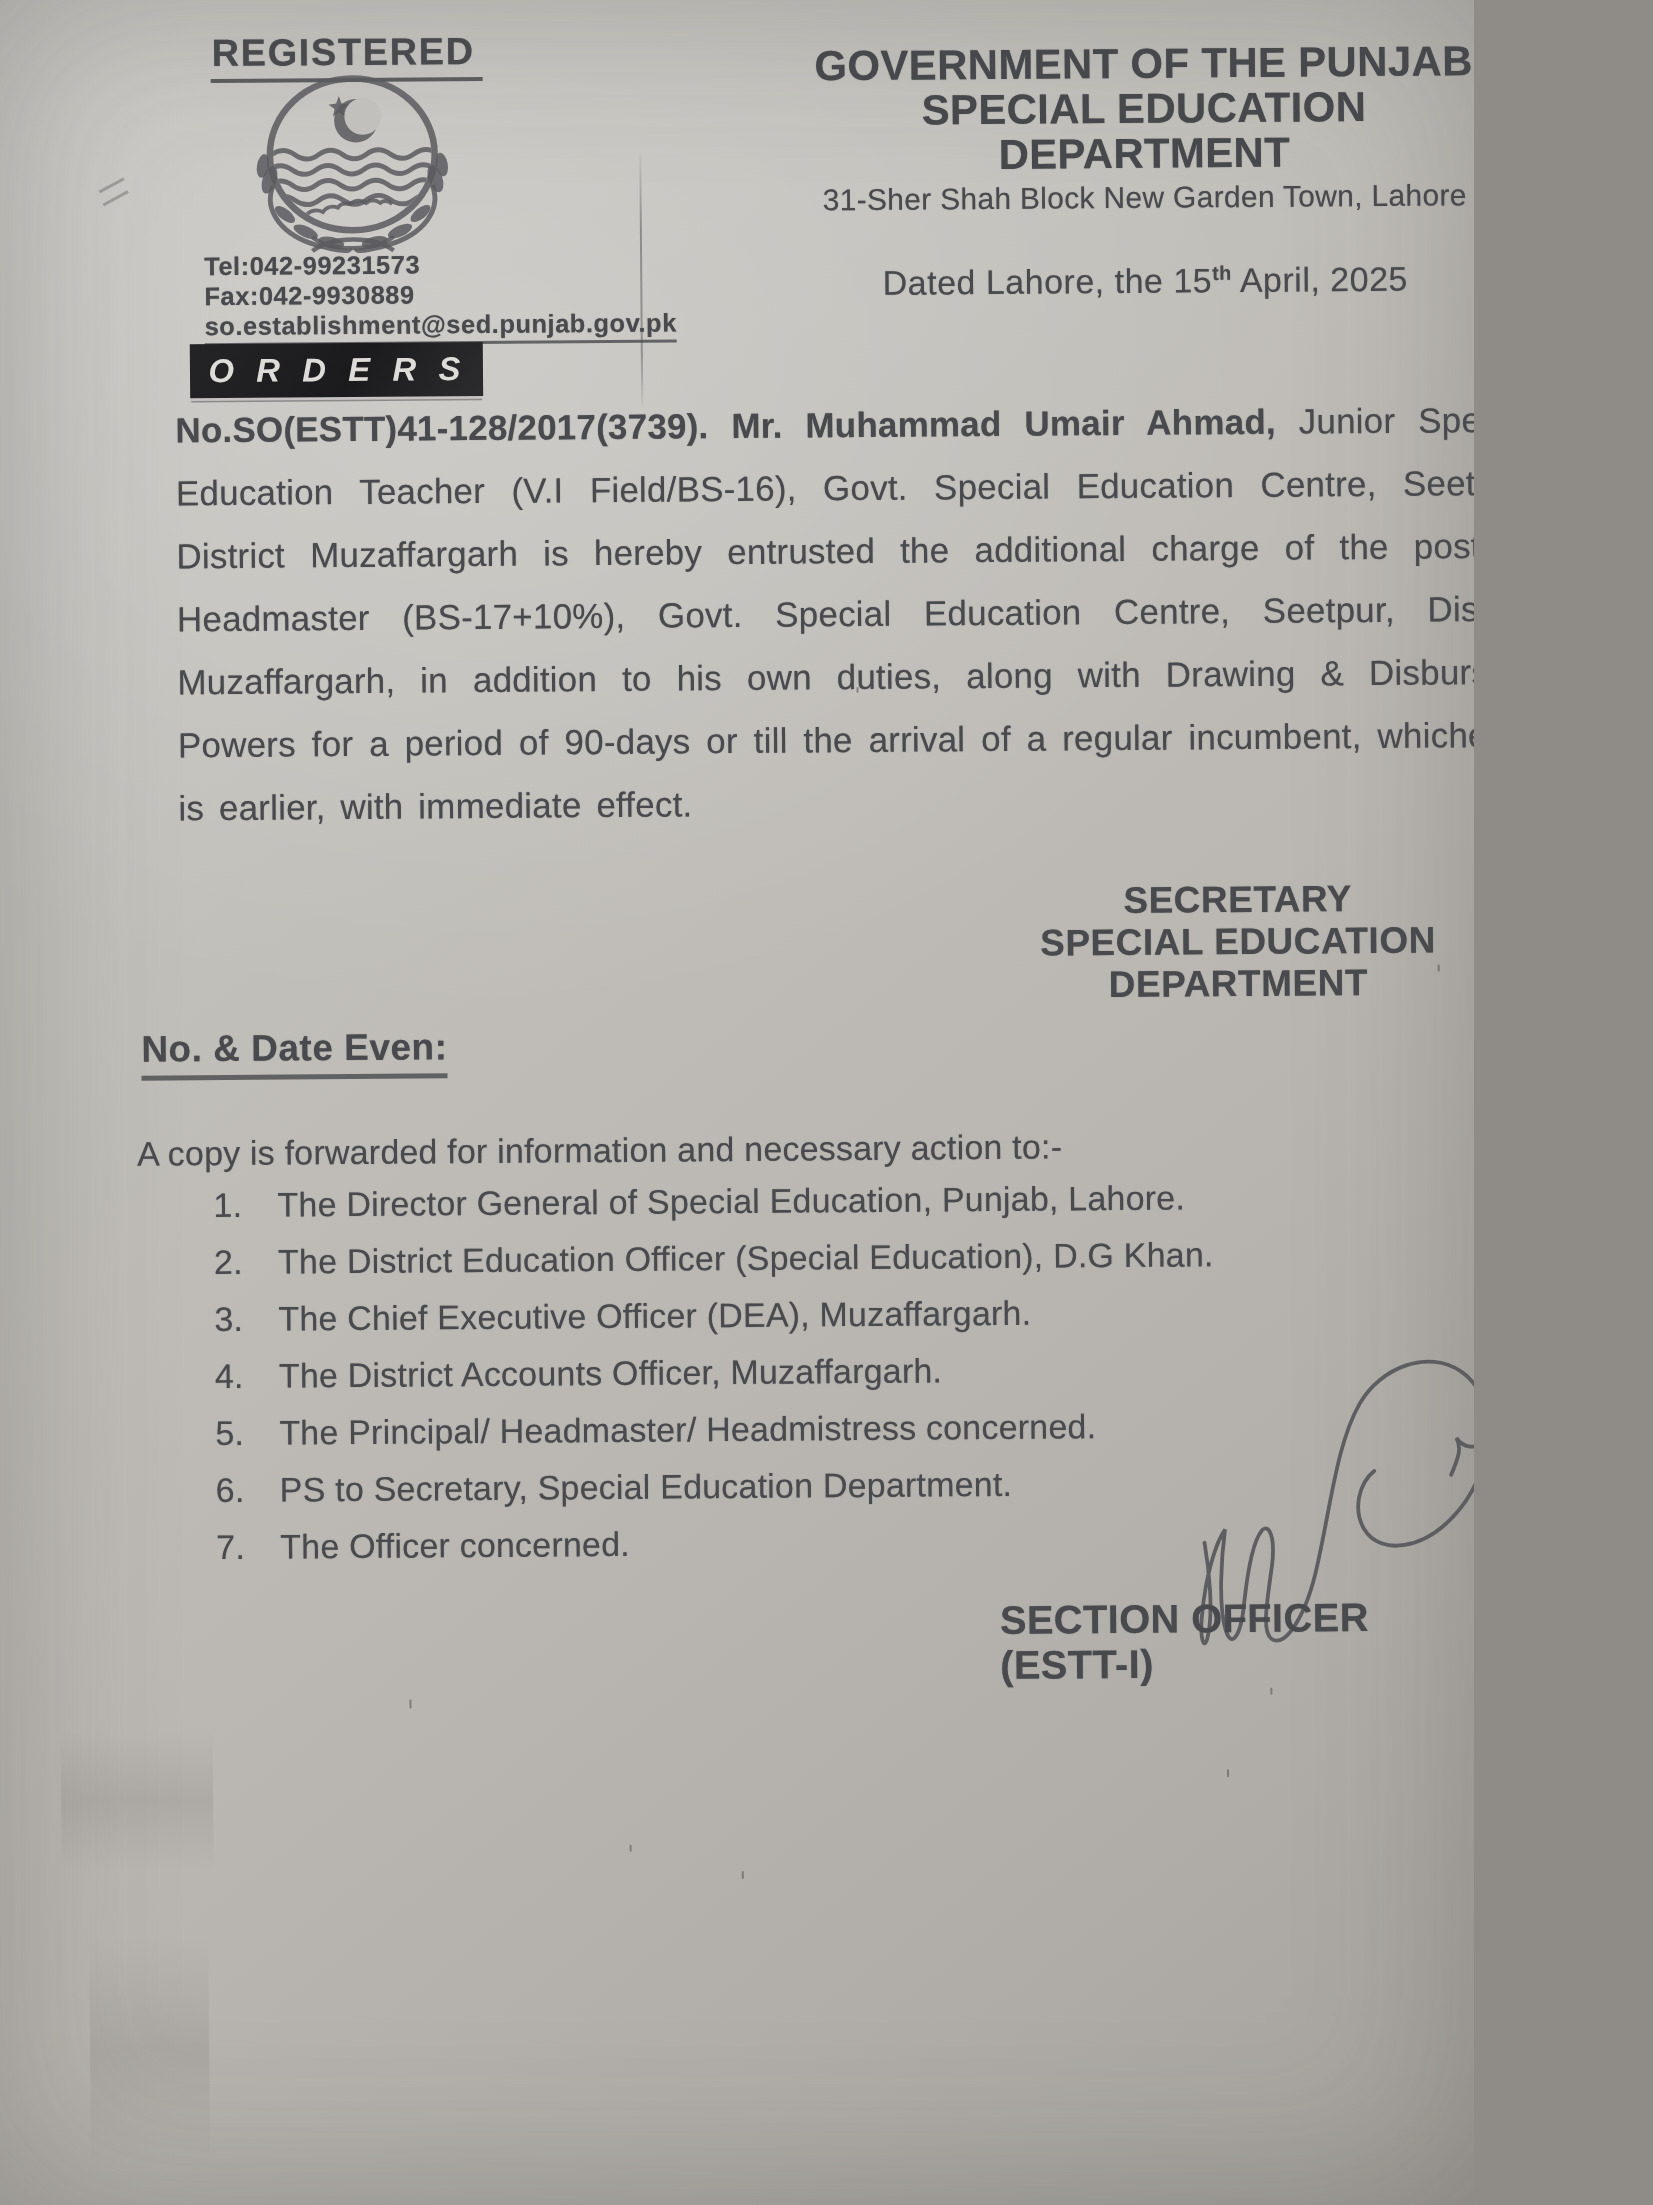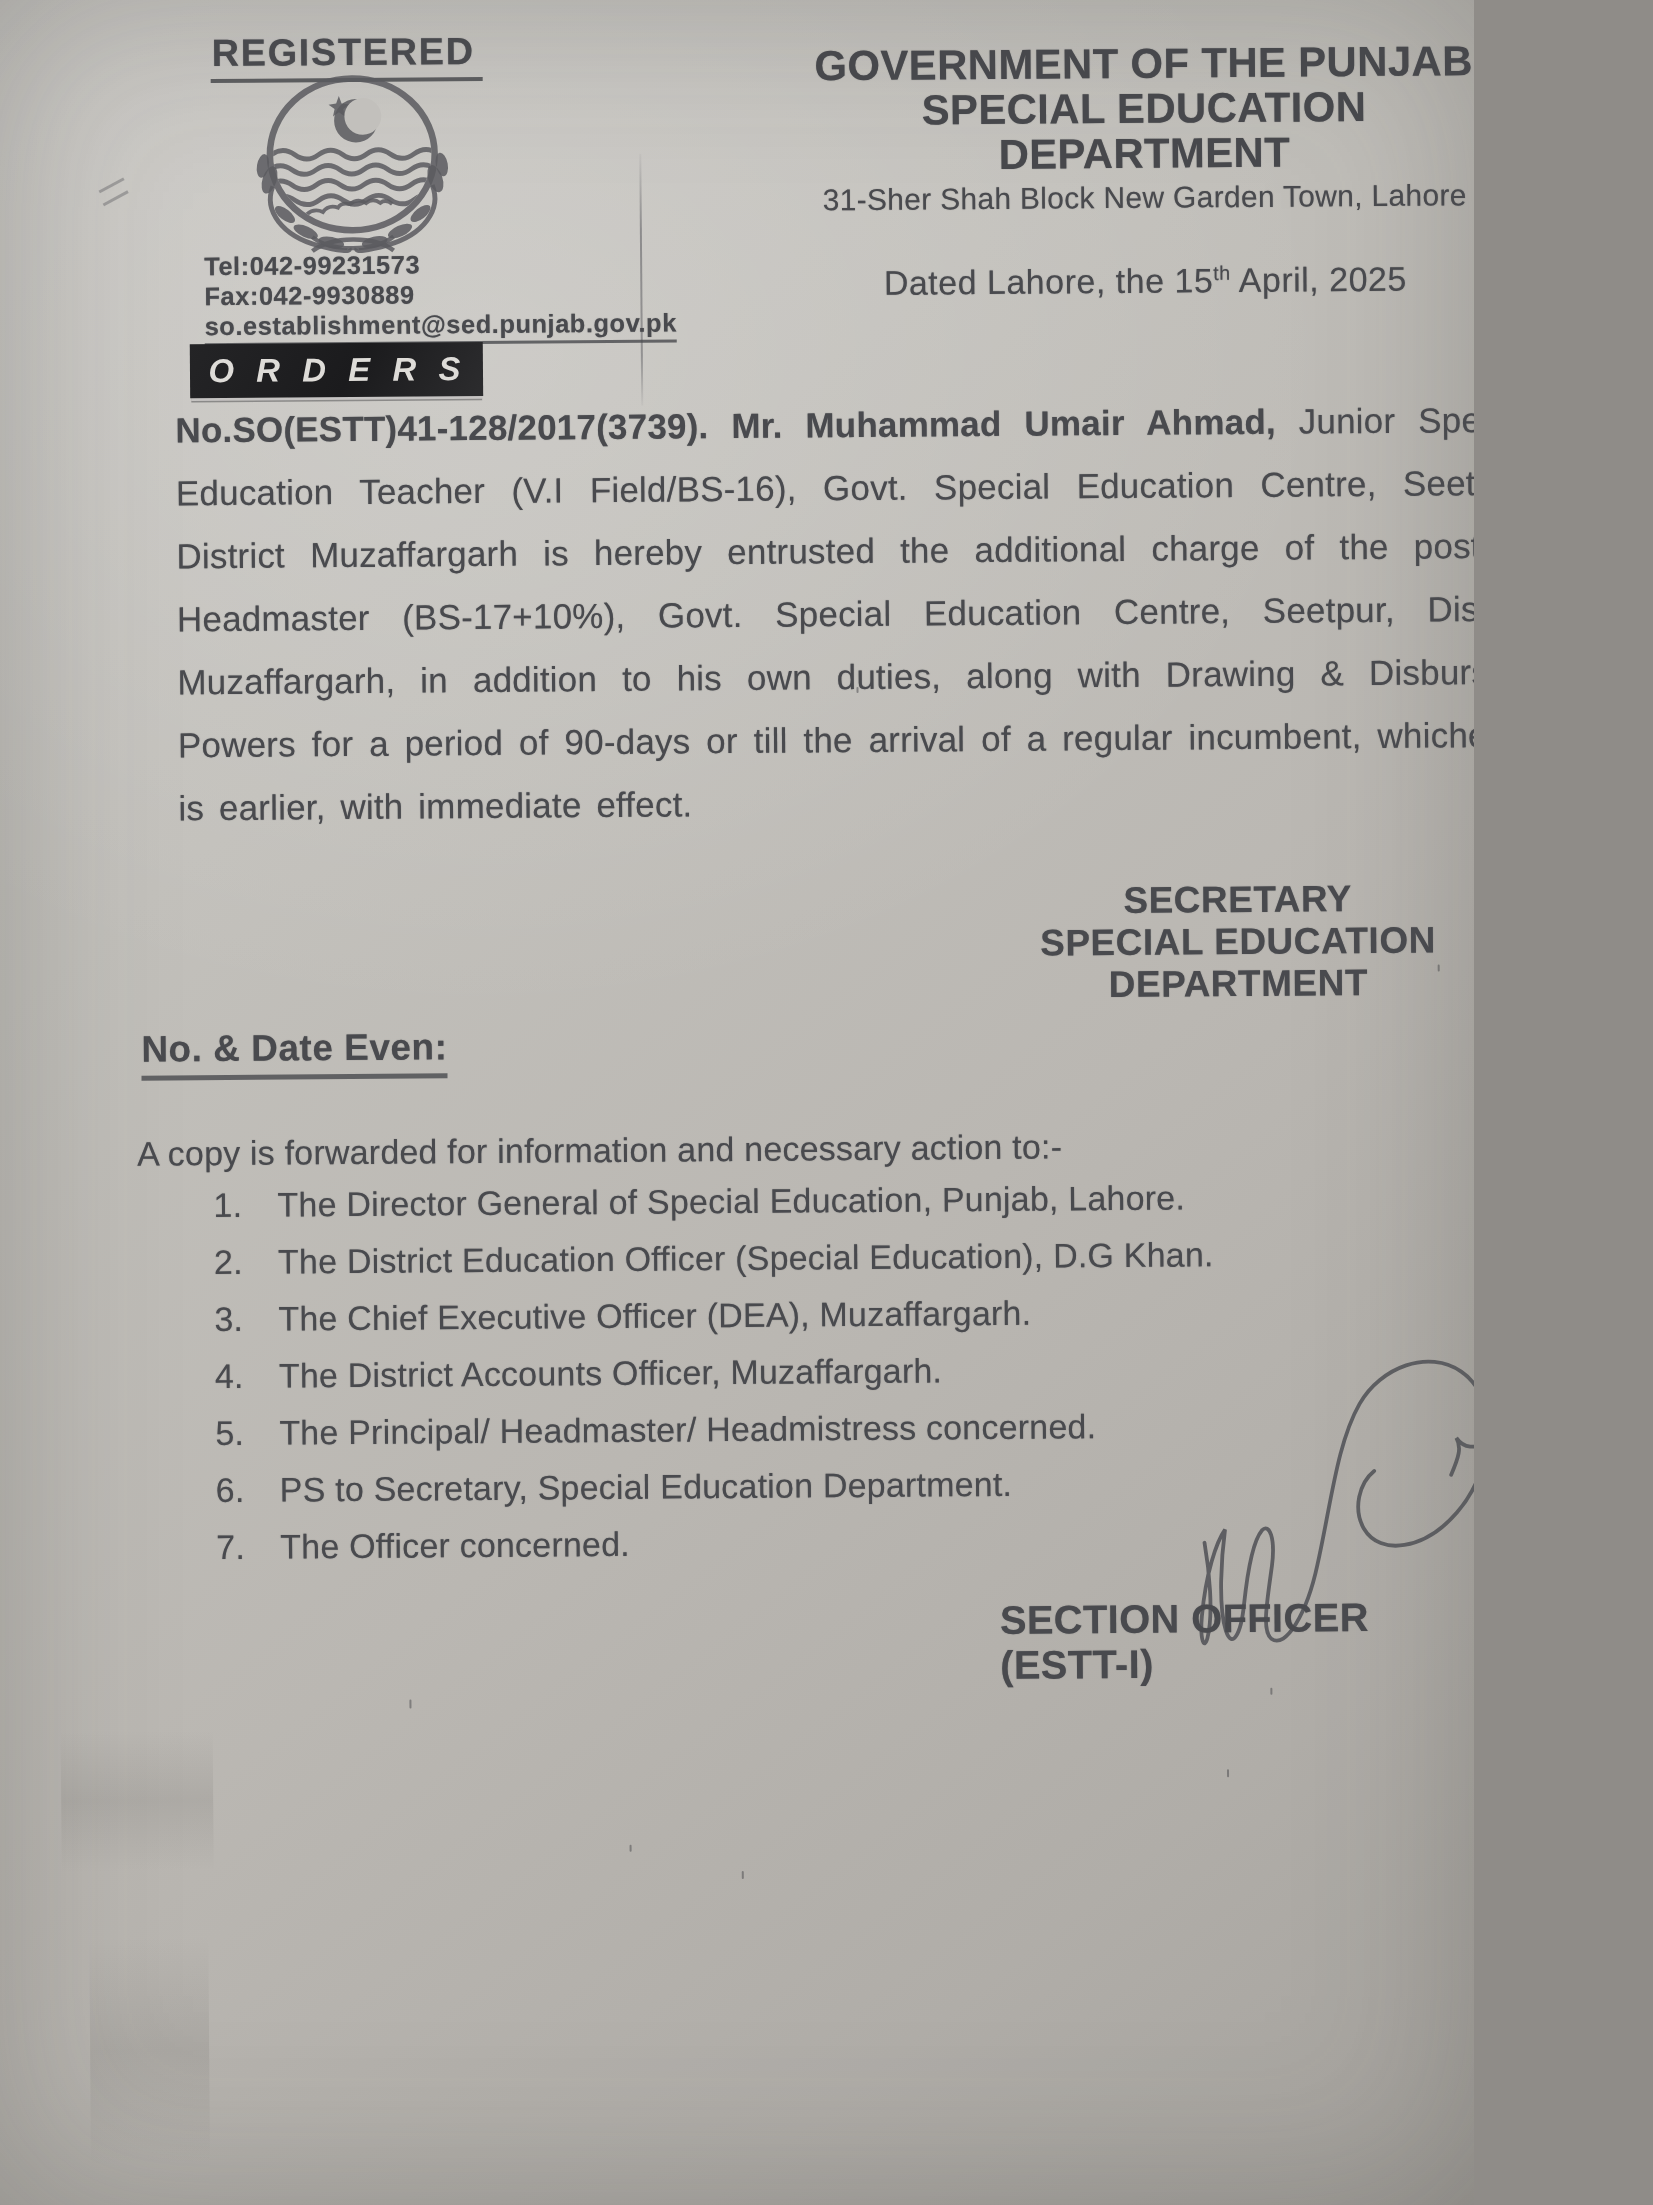--- a/index.html
+++ b/index.html
@@ -32,21 +32,21 @@
   .pencil-mark span{position:absolute;display:block;width:28px;height:2.7px;background:rgba(88,88,92,0.4);transform:rotate(-28deg);}
   .pencil-mark span:nth-child(2){top:13px;left:4.3px;}
 
   .contact{position:absolute;left:209px;top:247px;font-size:25.5px;font-weight:bold;line-height:30px;letter-spacing:0.5px;}
   .contact .email{border-bottom:3.3px solid rgba(73,74,78,0.8);padding-bottom:1.6px;}
 
   .head{position:absolute;left:781px;top:44px;width:738px;text-align:center;}
   .head .gov{font-size:42px;font-weight:bold;line-height:45px;letter-spacing:0.3px;color:#47484c;}
   .head .addr{font-size:30px;margin-top:5.4px;letter-spacing:0.3px;}
   .head .dated{font-size:34px;margin-top:47px;letter-spacing:0.5px;}
-  .head .dated sup{font-size:0.58em;}
+  .head .dated sup{font-size:0.58em;font-weight:bold;}
 
   .stamp{
     position:absolute;left:194px;top:340px;
     background:linear-gradient(120deg,#242426,#1b1b1d 55%,#2c2c2e);
     color:#dedcd8;
     font-size:33px;font-weight:bold;font-style:italic;
     letter-spacing:6.5px;
     padding:7.6px 16.3px 8.7px 18.4px;
     box-shadow:0 3.8px 0 -1.1px rgba(245,243,240,0.55), 0 5.4px 0 -1.1px rgba(60,60,62,0.45);
   }

